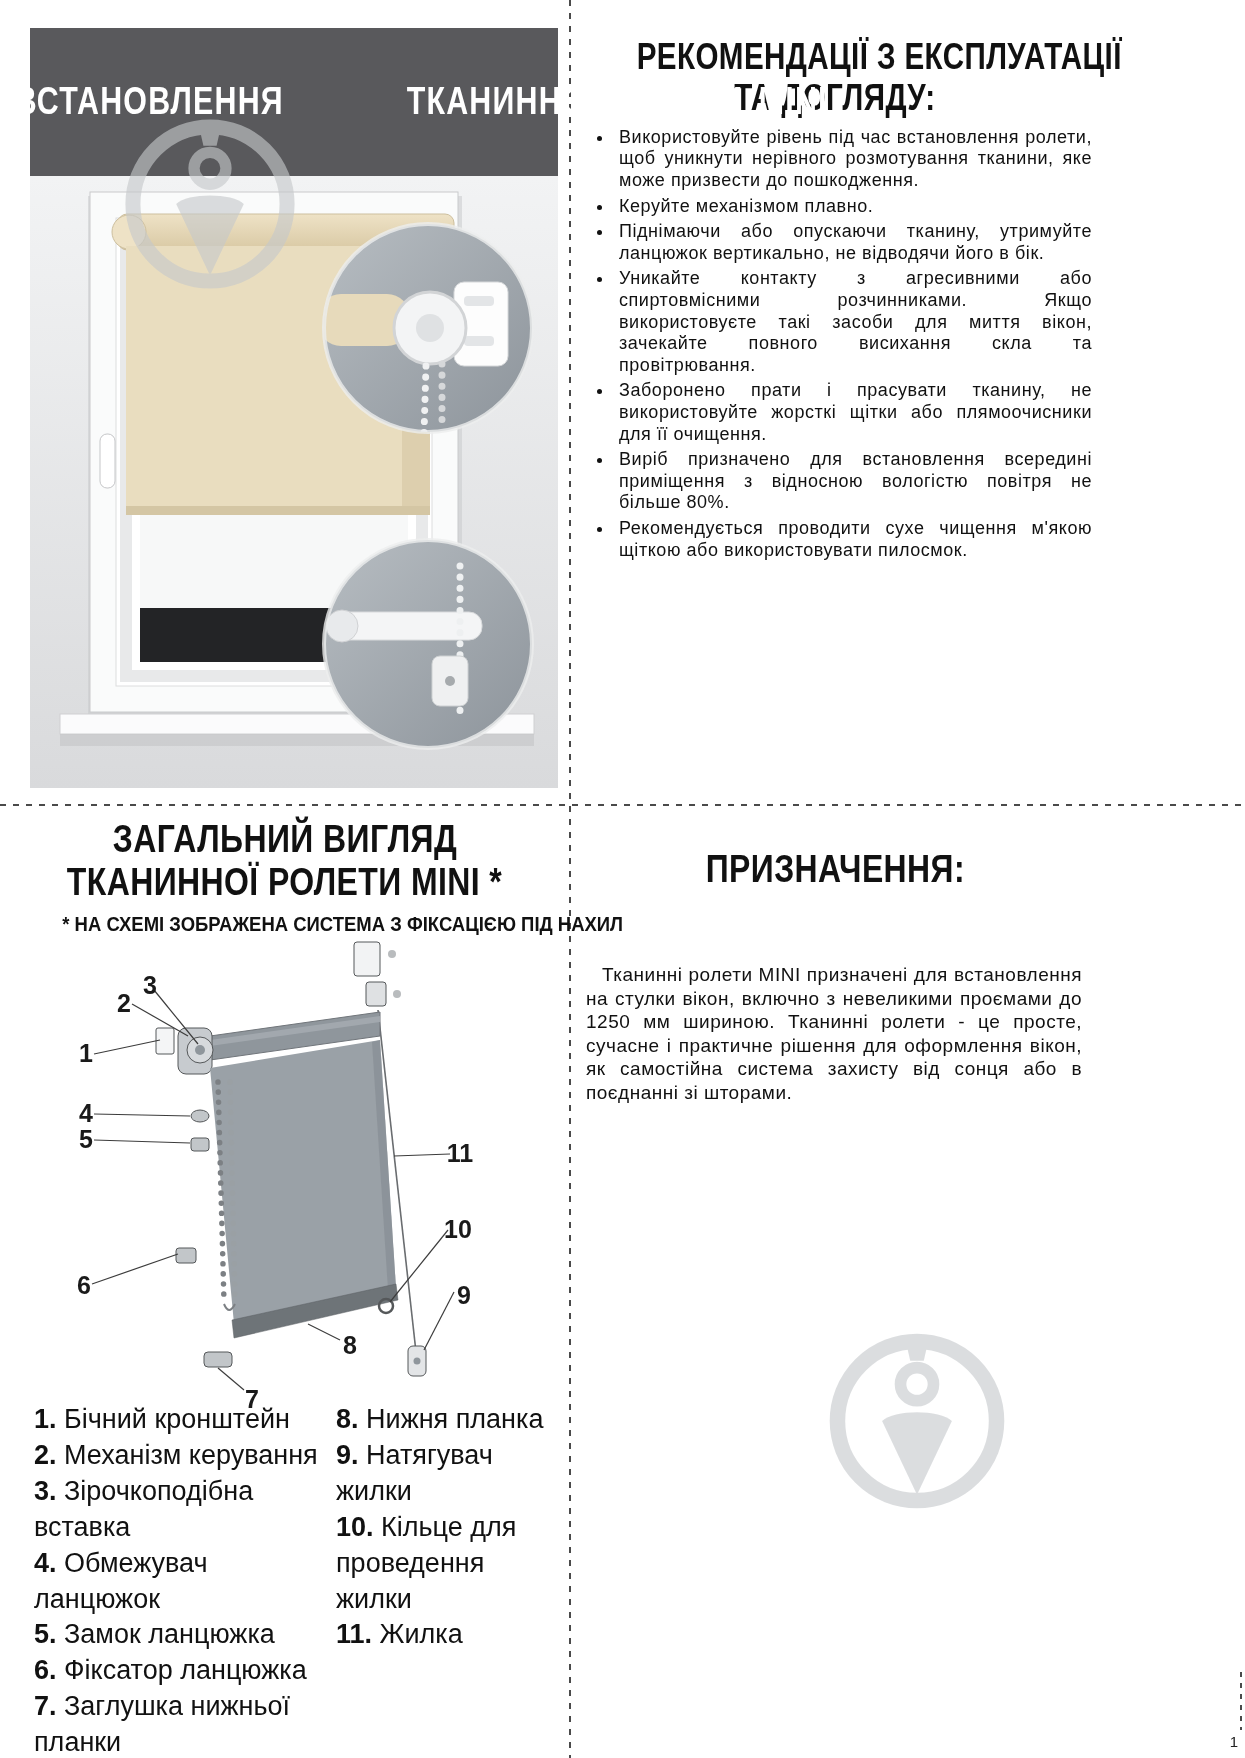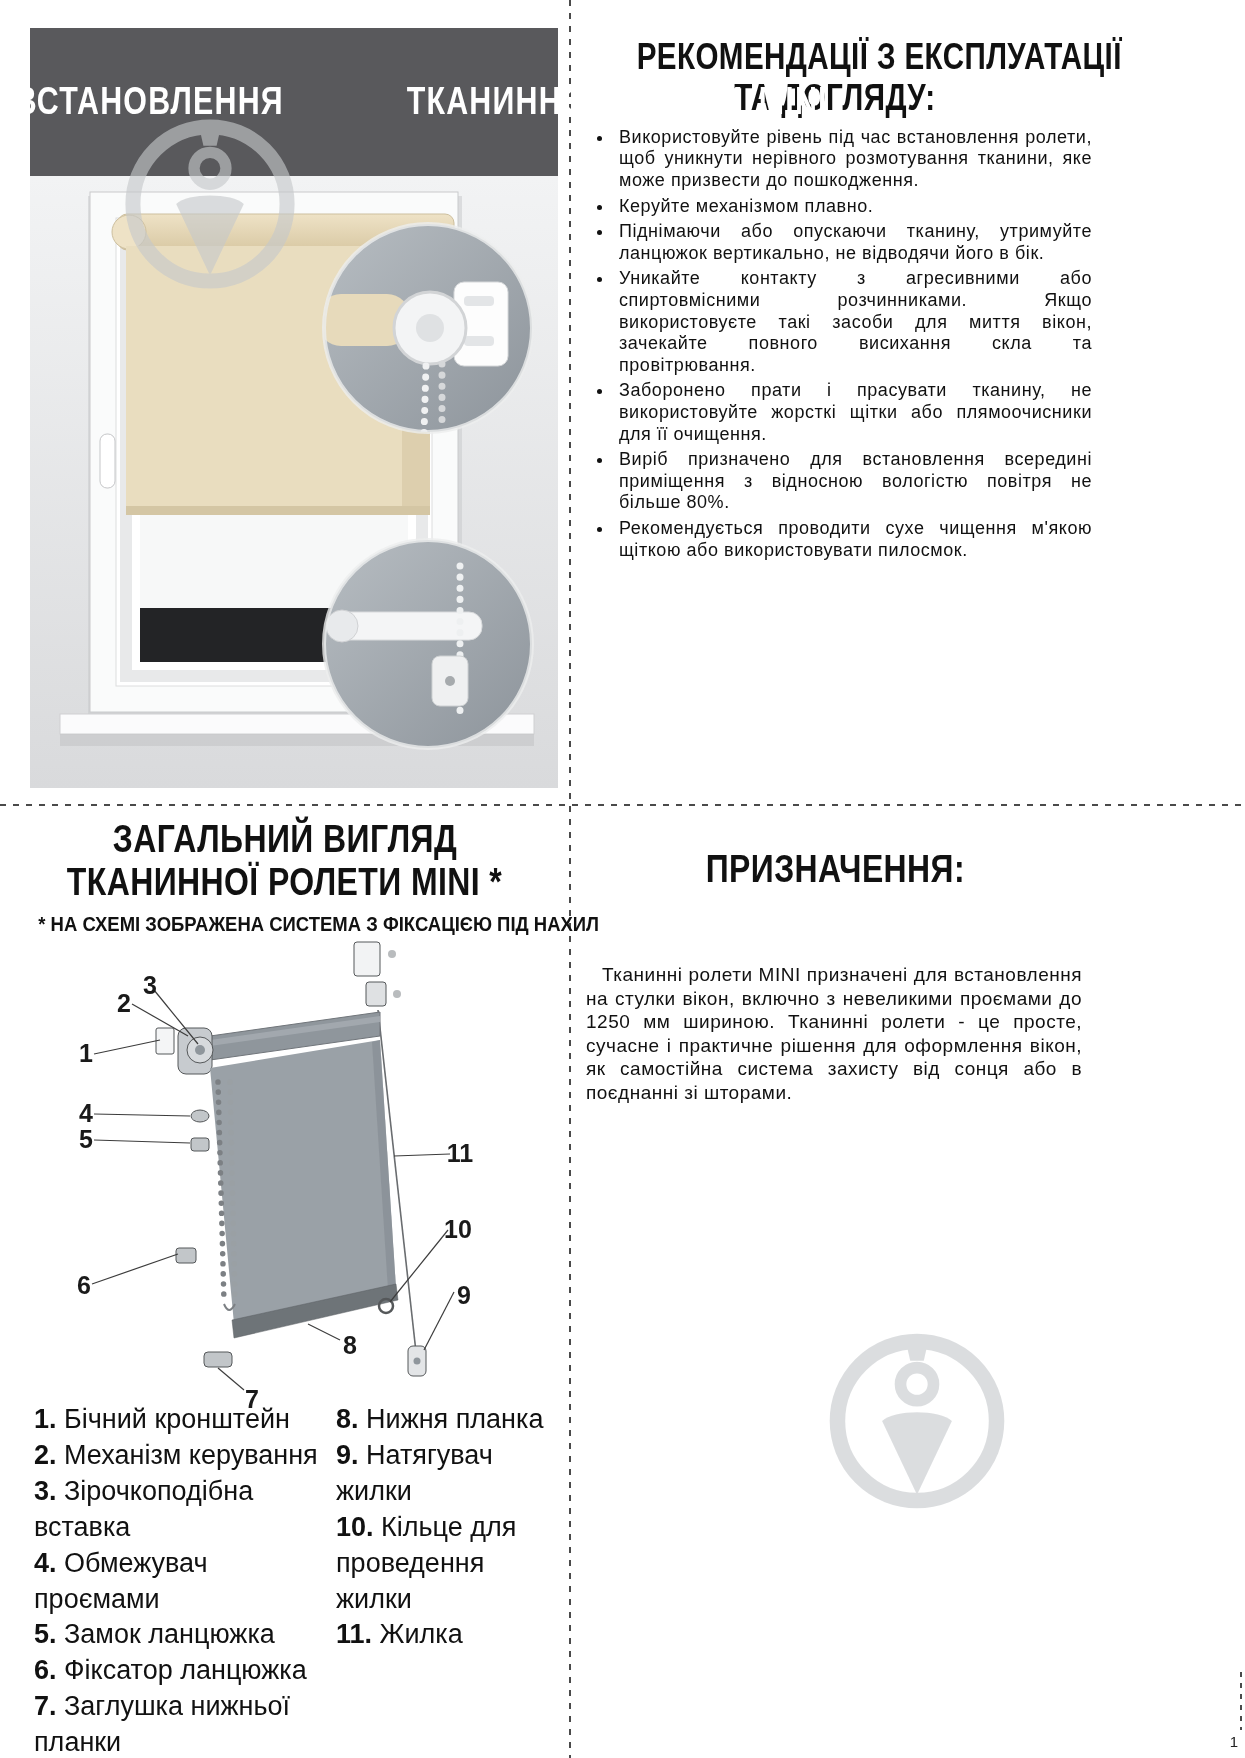--- a/index.html
+++ b/index.html
@@ -35,21 +35,21 @@
   .tr-head .big-h{font-size:37px;font-weight:700;line-height:1.12;letter-spacing:.5px;transform:scaleX(.8);}
   .tr-intro{margin:20px 16px 0 16px;text-align:justify;text-indent:30px;
             font-size:18px;line-height:1.2;letter-spacing:.55px;}
   .tr-bullets{margin:8px 8px 0 16px;padding-left:28px;font-size:18px;line-height:1.2;
               letter-spacing:.55px;text-align:justify;list-style:disc outside;}
   .tr-bullets li{margin-bottom:4px;padding-left:5px;}
 
   
   .bl-head{margin:14px 0 0 0;text-align:center;}
   .bl-head .big-h{font-size:39px;font-weight:700;line-height:1.1;letter-spacing:.5px;transform:scaleX(.82);}
-  .bl-sub{text-align:left;margin-top:8px;}
+  .bl-sub{text-align:left;margin-top:8px;margin-left:24px;}
   .bl-sub span{font-size:21px;font-weight:700;transform:scaleX(.88);display:inline-block;white-space:nowrap;}
   .diagram{position:absolute;left:28px;top:128px;width:530px;height:482px;}
   .legend{position:absolute;left:34px;top:598px;display:flex;gap:14px;}
   .leg-col{width:288px;font-size:27px;line-height:1.33;}
   .leg-col.right{width:218px;}
   .leg-num{font-weight:700;}
 
   
   .br-head{margin:44px 6px 0 6px;text-align:center;}
   .br-head .big-h{font-size:38px;font-weight:700;letter-spacing:.5px;transform:scaleX(.84);}
@@ -284,21 +284,21 @@
             <span class="leg-label">Механізм керування</span>
           </div>
 
           <div class="leg-item">
             <span class="leg-num">3.</span>
             <span class="leg-label">Зірочкоподібна вставка</span>
           </div>
 
           <div class="leg-item">
             <span class="leg-num">4.</span>
-            <span class="leg-label">Обмежувач проємами</span>
+            <span class="leg-label">Обмежувач ланцюжок</span>
           </div>
 
           <div class="leg-item">
             <span class="leg-num">5.</span>
             <span class="leg-label">Замок ланцюжка</span>
           </div>
 
           <div class="leg-item">
             <span class="leg-num">6.</span>
             <span class="leg-label">Фіксатор ланцюжка</span>

